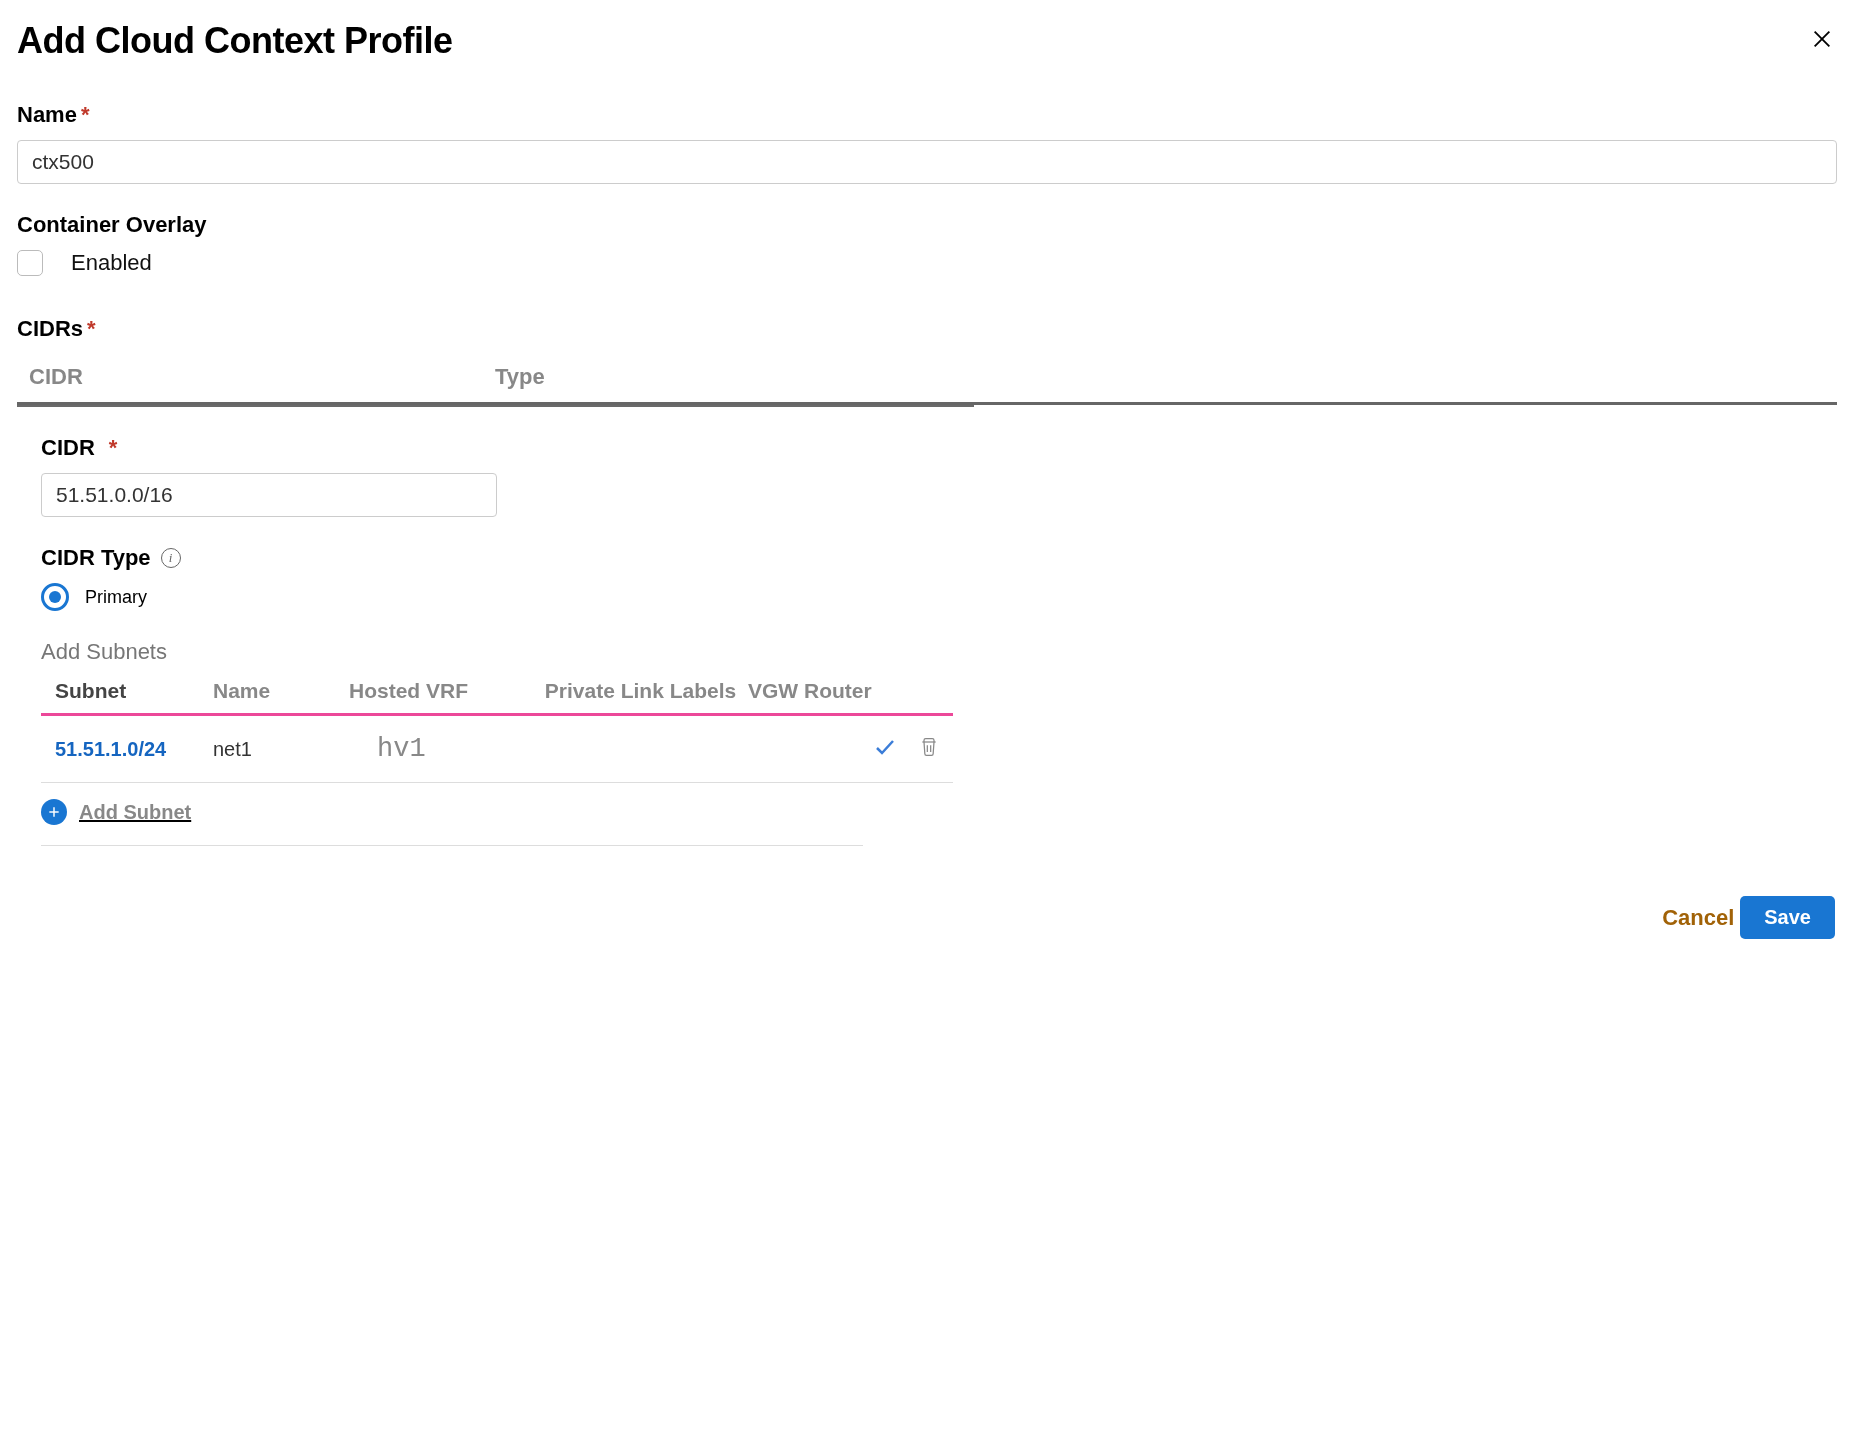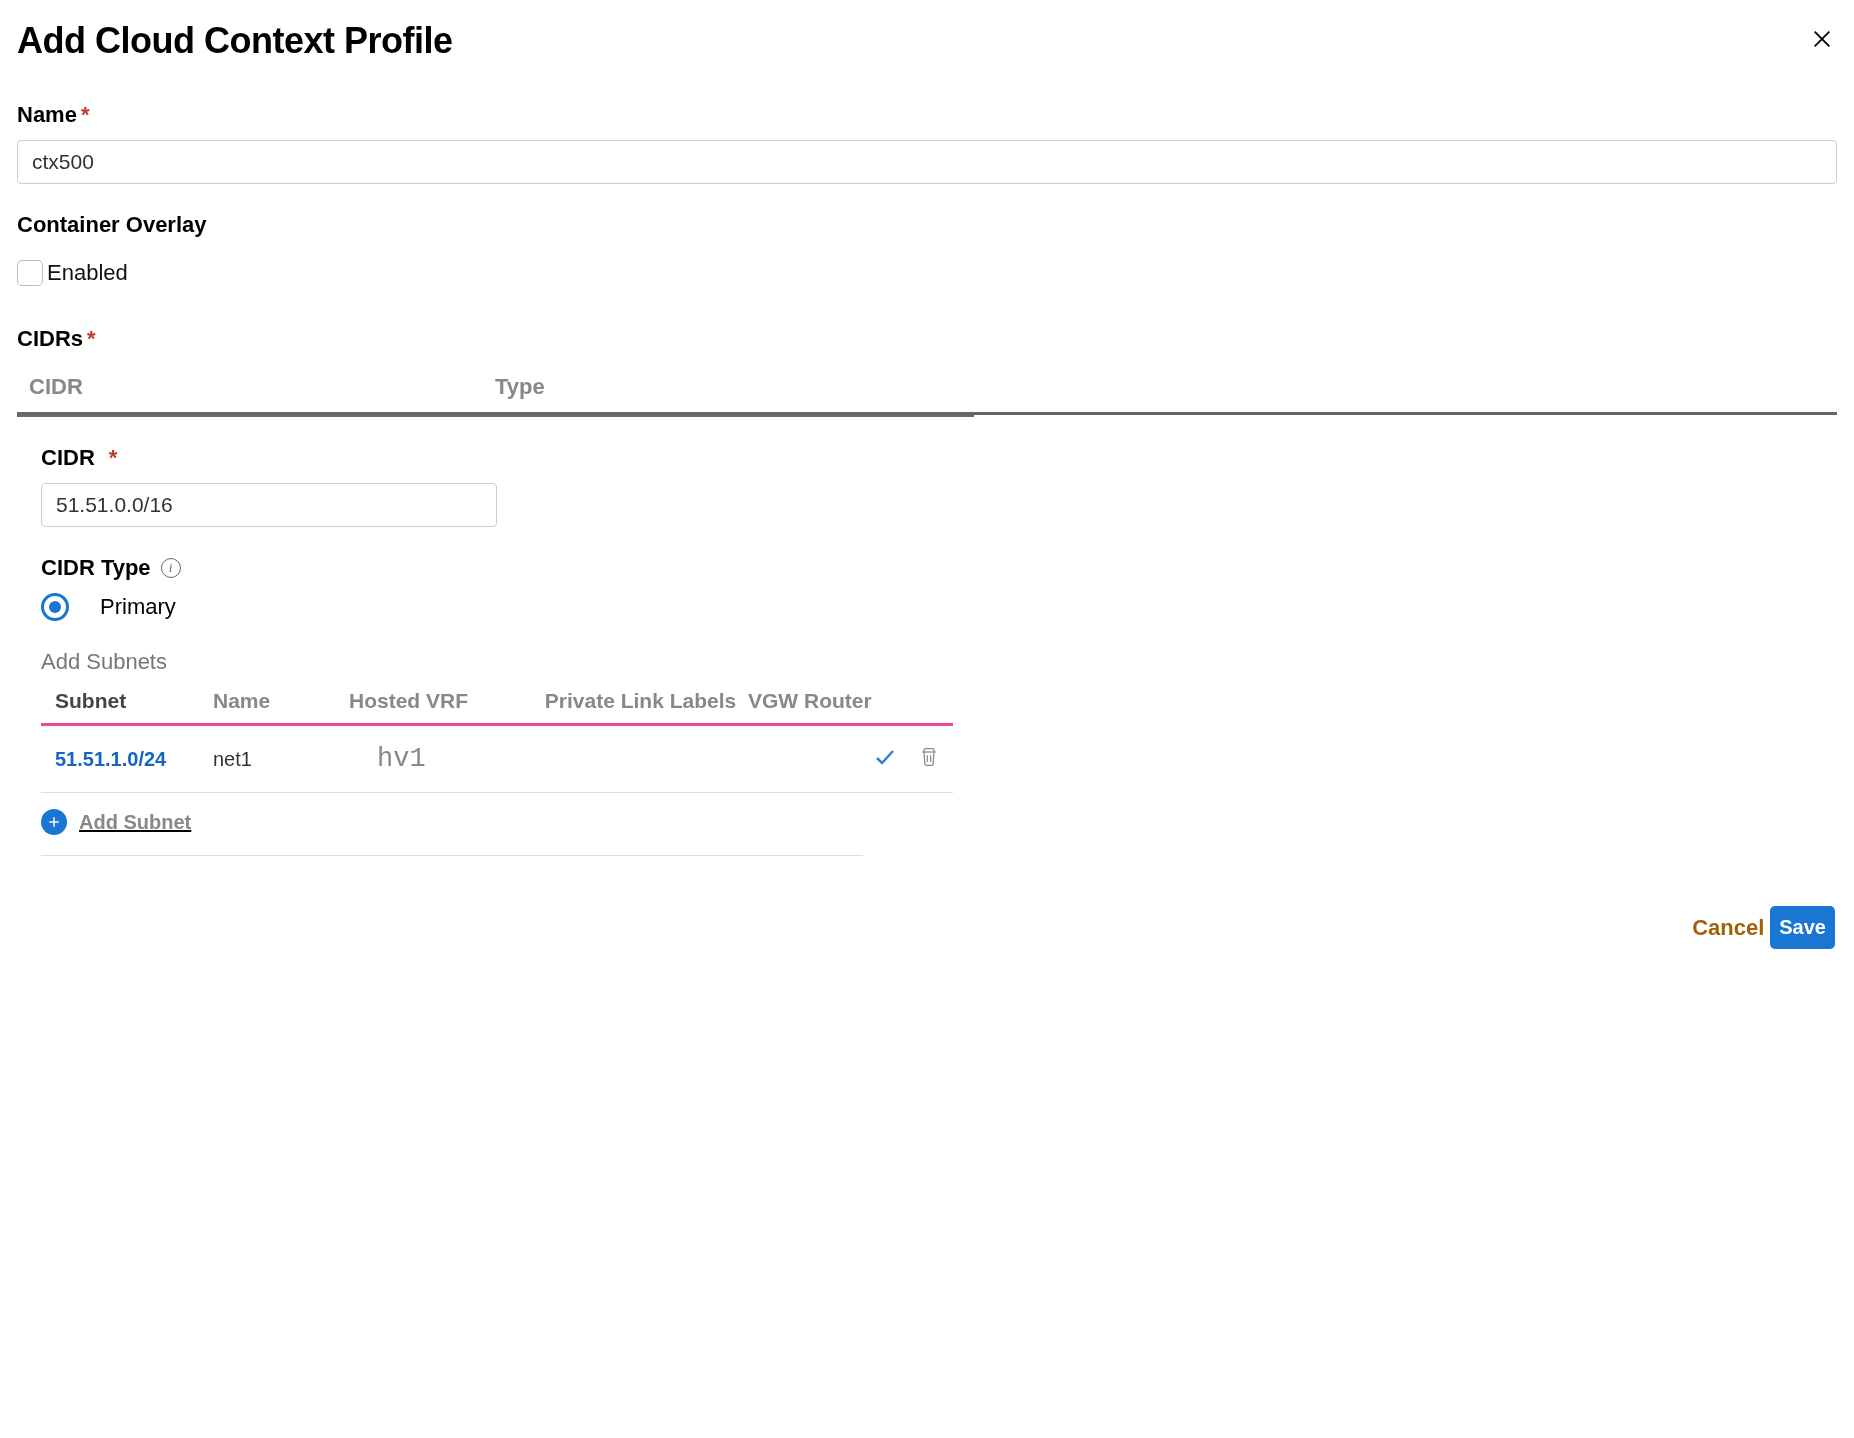--- a/index.html
+++ b/index.html
@@ -69,22 +69,22 @@
       color: #333;
     }
 
     .text-input.small {
       width: 456px;
     }
 
     .checkbox-row {
       display: flex;
       align-items: center;
-      gap: 4px;
-      margin-top: 22px;
+      gap: 28px;
+      margin-top: 12px;
     }
 
     .checkbox {
       width: 26px;
       height: 26px;
       border: 1.5px solid #bbb;
       border-radius: 5px;
       cursor: pointer;
     }
 
@@ -182,22 +182,21 @@
 
     .radio.selected::after {
       content: "";
       width: 12px;
       height: 12px;
       background: #1976d2;
       border-radius: 50%;
     }
 
     .radio-label {
-      font-size: 22px;
-      margin-left: 15px;
+      font-size: 18px;
     }
 
     .add-subnets-title {
       font-size: 22px;
       color: #777;
       font-weight: 400;
       margin-top: 18px;
       margin-bottom: 8px;
     }
 
@@ -339,21 +338,21 @@
       padding: 8px 4px;
     }
 
     .btn-save {
       background: #1976d2;
       color: #fff;
       font-weight: 600;
       font-size: 20px;
       border: none;
       border-radius: 5px;
-      padding: 10px 9px;
+      padding: 10px 24px;
       cursor: pointer;
     }
   </style>
 </head>
 <body>
 
 <div class="header">
   <h1>Add Cloud Context Profile</h1>
   <div class="close-btn">
     <svg viewBox="0 0 24 24">

